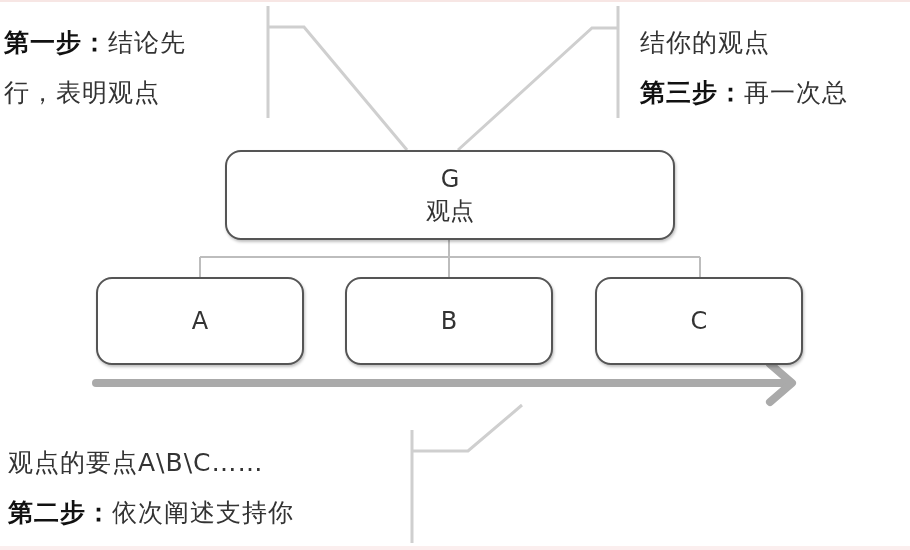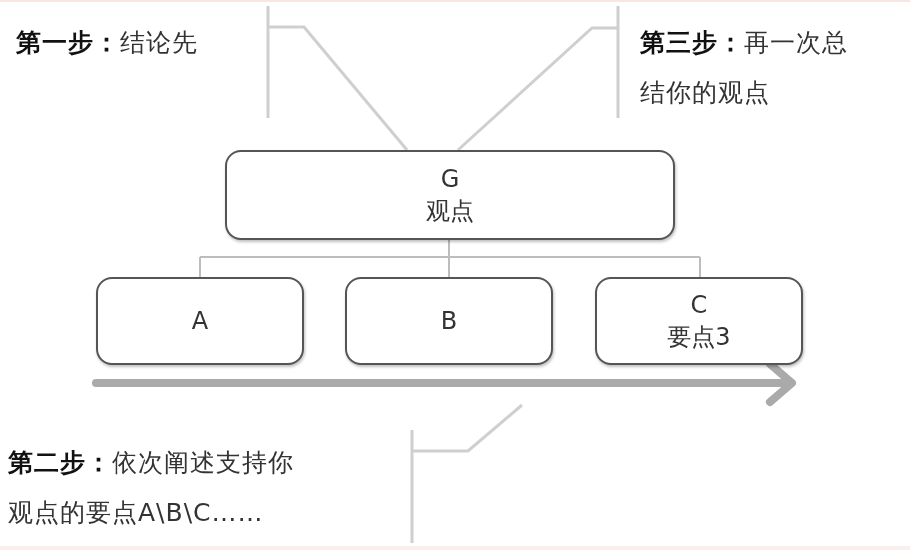--- a/index.html
+++ b/index.html
@@ -49,43 +49,43 @@
     <line x1="200" y1="257" x2="200" y2="280"></line>
     <line x1="700" y1="257" x2="700" y2="280"></line>
   </g>
 
   <g stroke="#aaaaaa" stroke-width="8" fill="none" stroke-linecap="round" stroke-linejoin="round">
     <line x1="96" y1="383" x2="790" y2="383"></line>
     <polyline points="770,364 792,383 770,402"></polyline>
   </g>
 </svg>
 
-<div class="note" style="left:16px; top:18px;">
+<div class="note" style="left:4px; top:18px;">
   <div><b>第一步：</b><span>结论先</span></div>
+  <div>行，表明观点</div>
 </div>
 
 <div class="note" style="left:640px; top:18px;">
+  <div>结你的观点</div>
   <div><b>第三步：</b><span>再一次总</span></div>
-  <div>结你的观点</div>
 </div>
 
 <div class="note" style="left:8px; top:438px;">
+  <div>观点的要点A\B\C……</div>
   <div><b>第二步：</b><span>依次阐述支持你</span></div>
-  <div>观点的要点A\B\C……</div>
 </div>
 
 <div class="box" style="left:225px; top:150px; width:450px; height:90px;">
   <div class="letter">G</div>
   <div>观点</div>
 </div>
 
 <div class="box" style="left:96px; top:277px; width:208px; height:88px;">
   <div class="letter">A</div>
 </div>
 
 <div class="box" style="left:345px; top:277px; width:208px; height:88px;">
   <div class="letter">B</div>
 </div>
 
 <div class="box" style="left:595px; top:277px; width:208px; height:88px;">
   <div class="letter">C</div>
-  <div>要点3</div>
 </div>
 
 </body></html>

